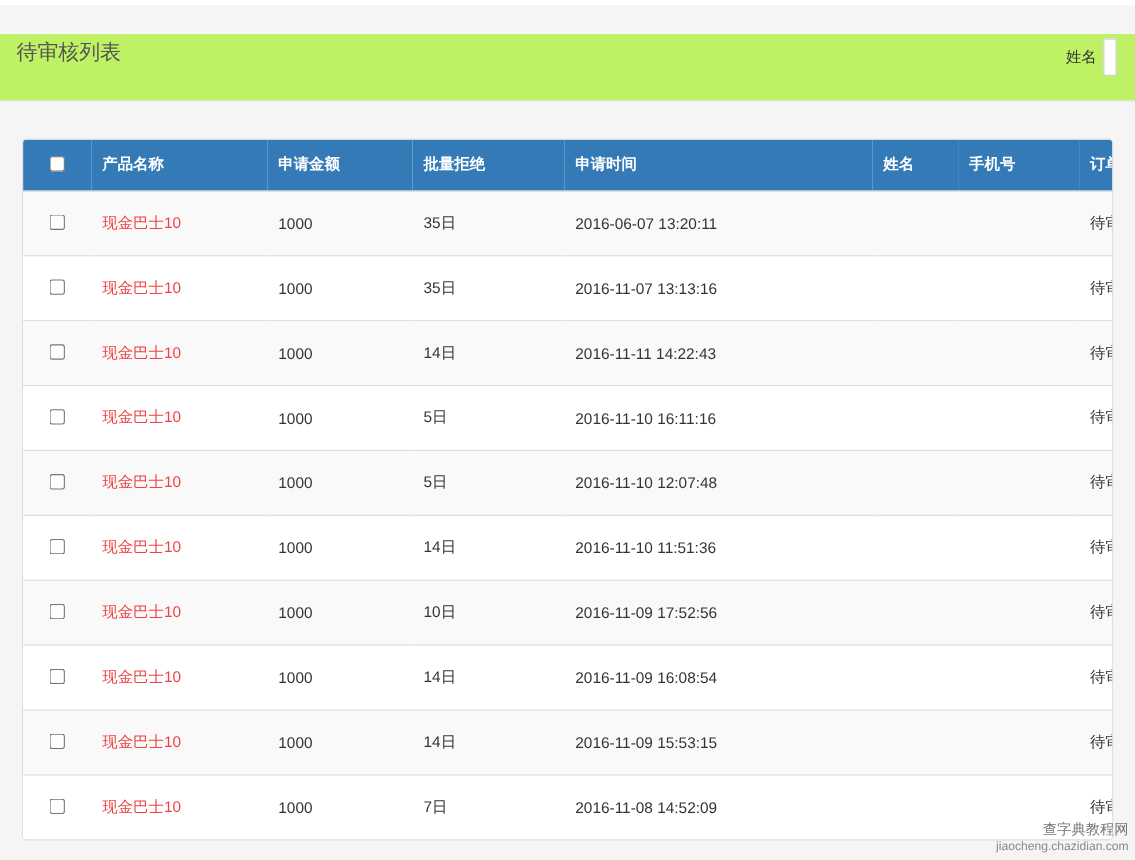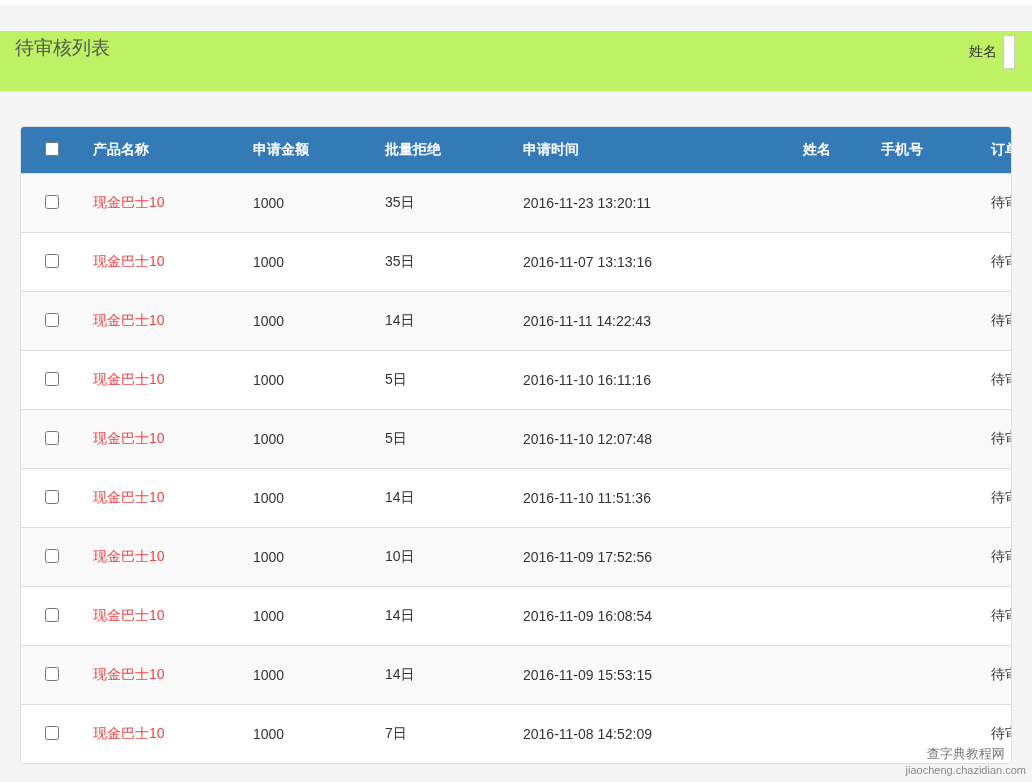--- a/index.html
+++ b/index.html
@@ -106,21 +106,21 @@
     width: 14px;
     height: 14px;
     cursor: pointer;
   }
   .watermark {
     position: fixed;
     right: 6px;
     bottom: 5px;
     font-size: 11px;
     color: #888;
-    text-align: center;
+    text-align: right;
     line-height: 1.3;
     pointer-events: none;
   }
   .watermark .main { color: #777; font-size: 13px; }
 </style>
 </head>
 <body>
 
 <div class="top-gap"></div>
 
@@ -157,21 +157,21 @@
         <th>手机号</th>
         <th>订单状</th>
       </tr>
     </thead>
     <tbody id="tbody">
         <tr>
           <td class="col-check"><input type="checkbox" style=""></td>
           <td><a class="link">现金巴士10</a></td>
           <td>1000</td>
           <td>35日</td>
-          <td>2016-11-23 13:20:11</td>
+          <td>2016-06-07 13:20:11</td>
           <td></td>
           <td></td>
           <td>待审核</td>
         </tr>
         <tr>
           <td class="col-check"><input type="checkbox" style=""></td>
           <td><a class="link">现金巴士10</a></td>
           <td>1000</td>
           <td>35日</td>
           <td>2016-11-07 13:13:16</td>

